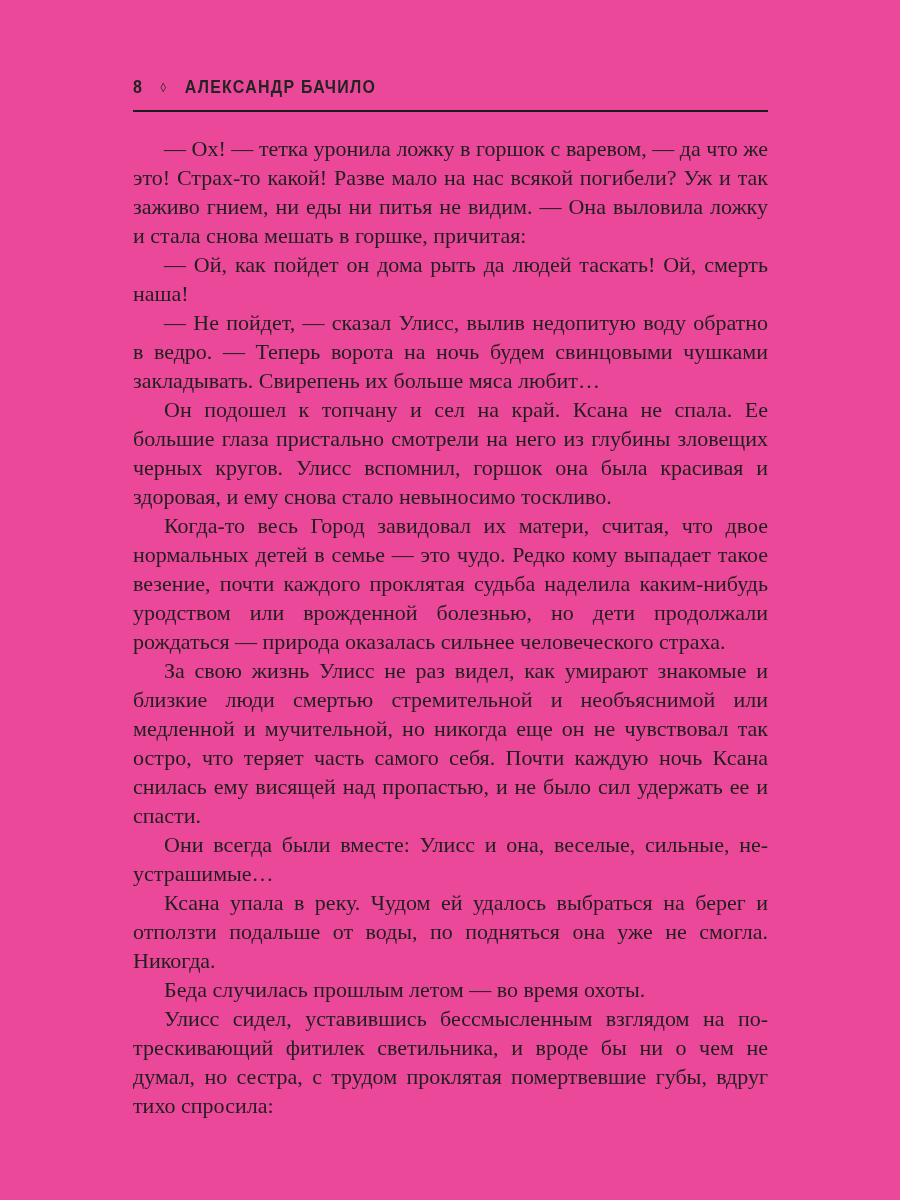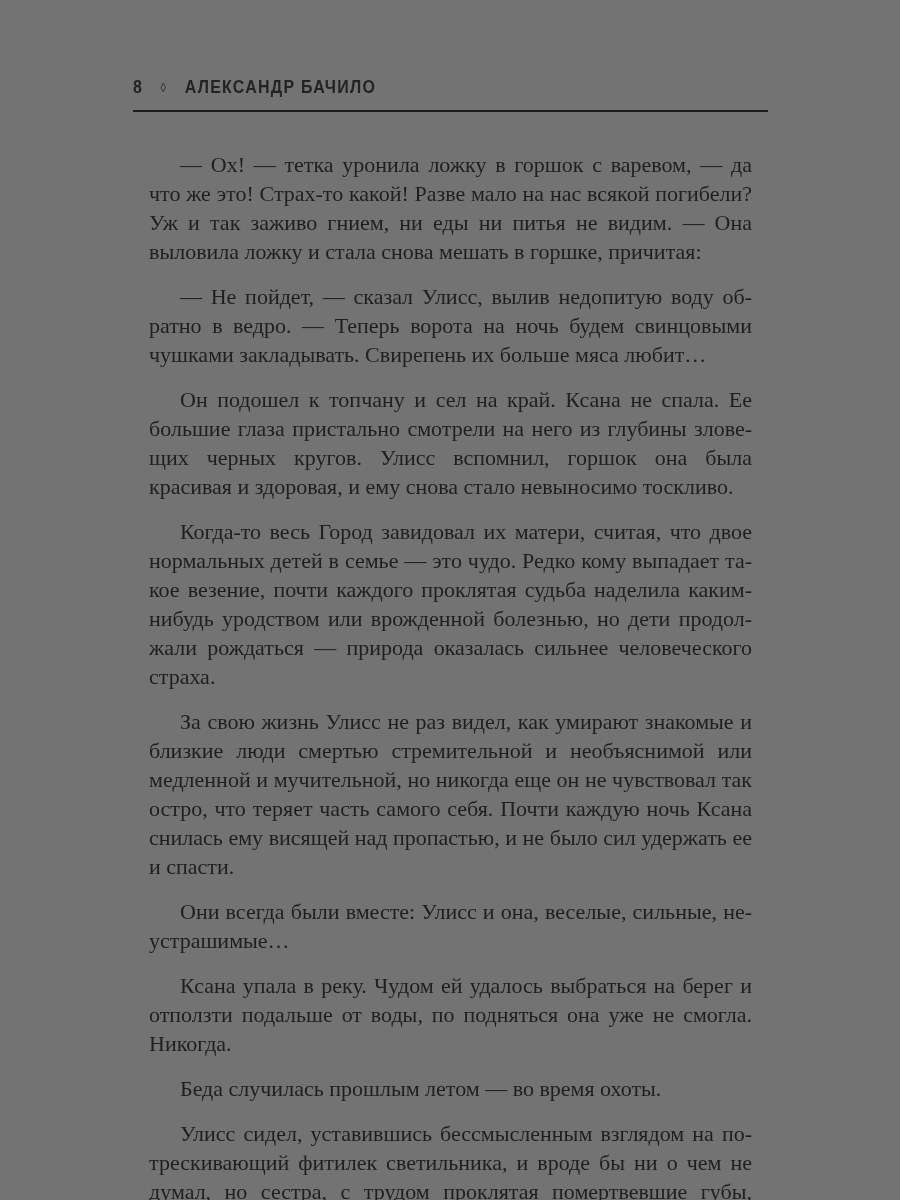--- a/index.html
+++ b/index.html
@@ -4,21 +4,21 @@
 <style>
   html, body {
     margin: 0;
     padding: 0;
     background: #ffffff;
   }
   .page {
     position: relative;
     width: 900px;
     height: 1200px;
-    background: #737373;
+    background: #ec4899;
     overflow: hidden;
     color: #1f1f1f;
   }
   .running-head {
     position: absolute;
     left: 133px;
     top: 76px;
     width: 635px;
     white-space: nowrap;
   }
@@ -54,21 +54,21 @@
     left: 133px;
     top: 134px;
     width: 635px;
     font-family: "Liberation Serif", serif;
     font-size: 22px;
     line-height: 29px;
     text-align: justify;
     color: #1f1f1f;
   }
   .text-block p {
-    margin: 16px;
+    margin: 0;
     padding: 0;
     text-indent: 31px;
   }
 </style>
 </head>
 <body>
 
 <div class="page">
 
   <header class="running-head">
@@ -76,20 +76,21 @@
       <span class="pgnum">8</span>
       <span class="sep">◊</span>
       <span>АЛЕКСАНДР БАЧИЛО</span>
     </span>
   </header>
 
   <div class="rule"></div>
 
   <main class="text-block">
     <p>— Ох! — тетка уронила ложку в горшок с варевом, — да что же это! Страх-то какой! Разве мало на нас всякой погибе­ли? Уж и так заживо гнием, ни еды ни питья не видим. — Она выловила ложку и стала снова мешать в горшке, причитая:</p>
+    <p>— Ой, как пойдет он дома рыть да людей таскать! Ой, смерть наша!</p>
     <p>— Не пойдет, — сказал Улисс, вылив недопитую воду об­ратно в ведро. — Теперь ворота на ночь будем свинцовыми чушками закладывать. Свирепень их больше мяса любит…</p>
     <p>Он подошел к топчану и сел на край. Ксана не спала. Ее большие глаза пристально смотрели на него из глубины злове­щих черных кругов. Улисс вспомнил, горшок она была красивая и здоровая, и ему снова стало невыносимо тоскливо.</p>
     <p>Когда-то весь Город завидовал их матери, считая, что двое нормальных детей в семье — это чудо. Редко кому выпадает та­кое везение, почти каждого проклятая судьба наделила каким-нибудь уродством или врожденной болезнью, но дети продол­жали рождаться — природа оказалась сильнее человеческого страха.</p>
     <p>За свою жизнь Улисс не раз видел, как умирают знакомые и близкие люди смертью стремительной и необъяснимой или медленной и мучительной, но никогда еще он не чувствовал так остро, что теряет часть самого себя. Почти каждую ночь Ксана снилась ему висящей над пропастью, и не было сил удер­жать ее и спасти.</p>
     <p>Они всегда были вместе: Улисс и она, веселые, сильные, не­устрашимые…</p>
     <p>Ксана упала в реку. Чудом ей удалось выбраться на берег и отползти подальше от воды, по подняться она уже не смогла. Никогда.</p>
     <p>Беда случилась прошлым летом — во время охоты.</p>
     <p>Улисс сидел, уставившись бессмысленным взглядом на по­трескивающий фитилек светильника, и вроде бы ни о чем не думал, но сестра, с трудом проклятая помертвевшие губы, вдруг тихо спросила:</p>
   </main>
 

